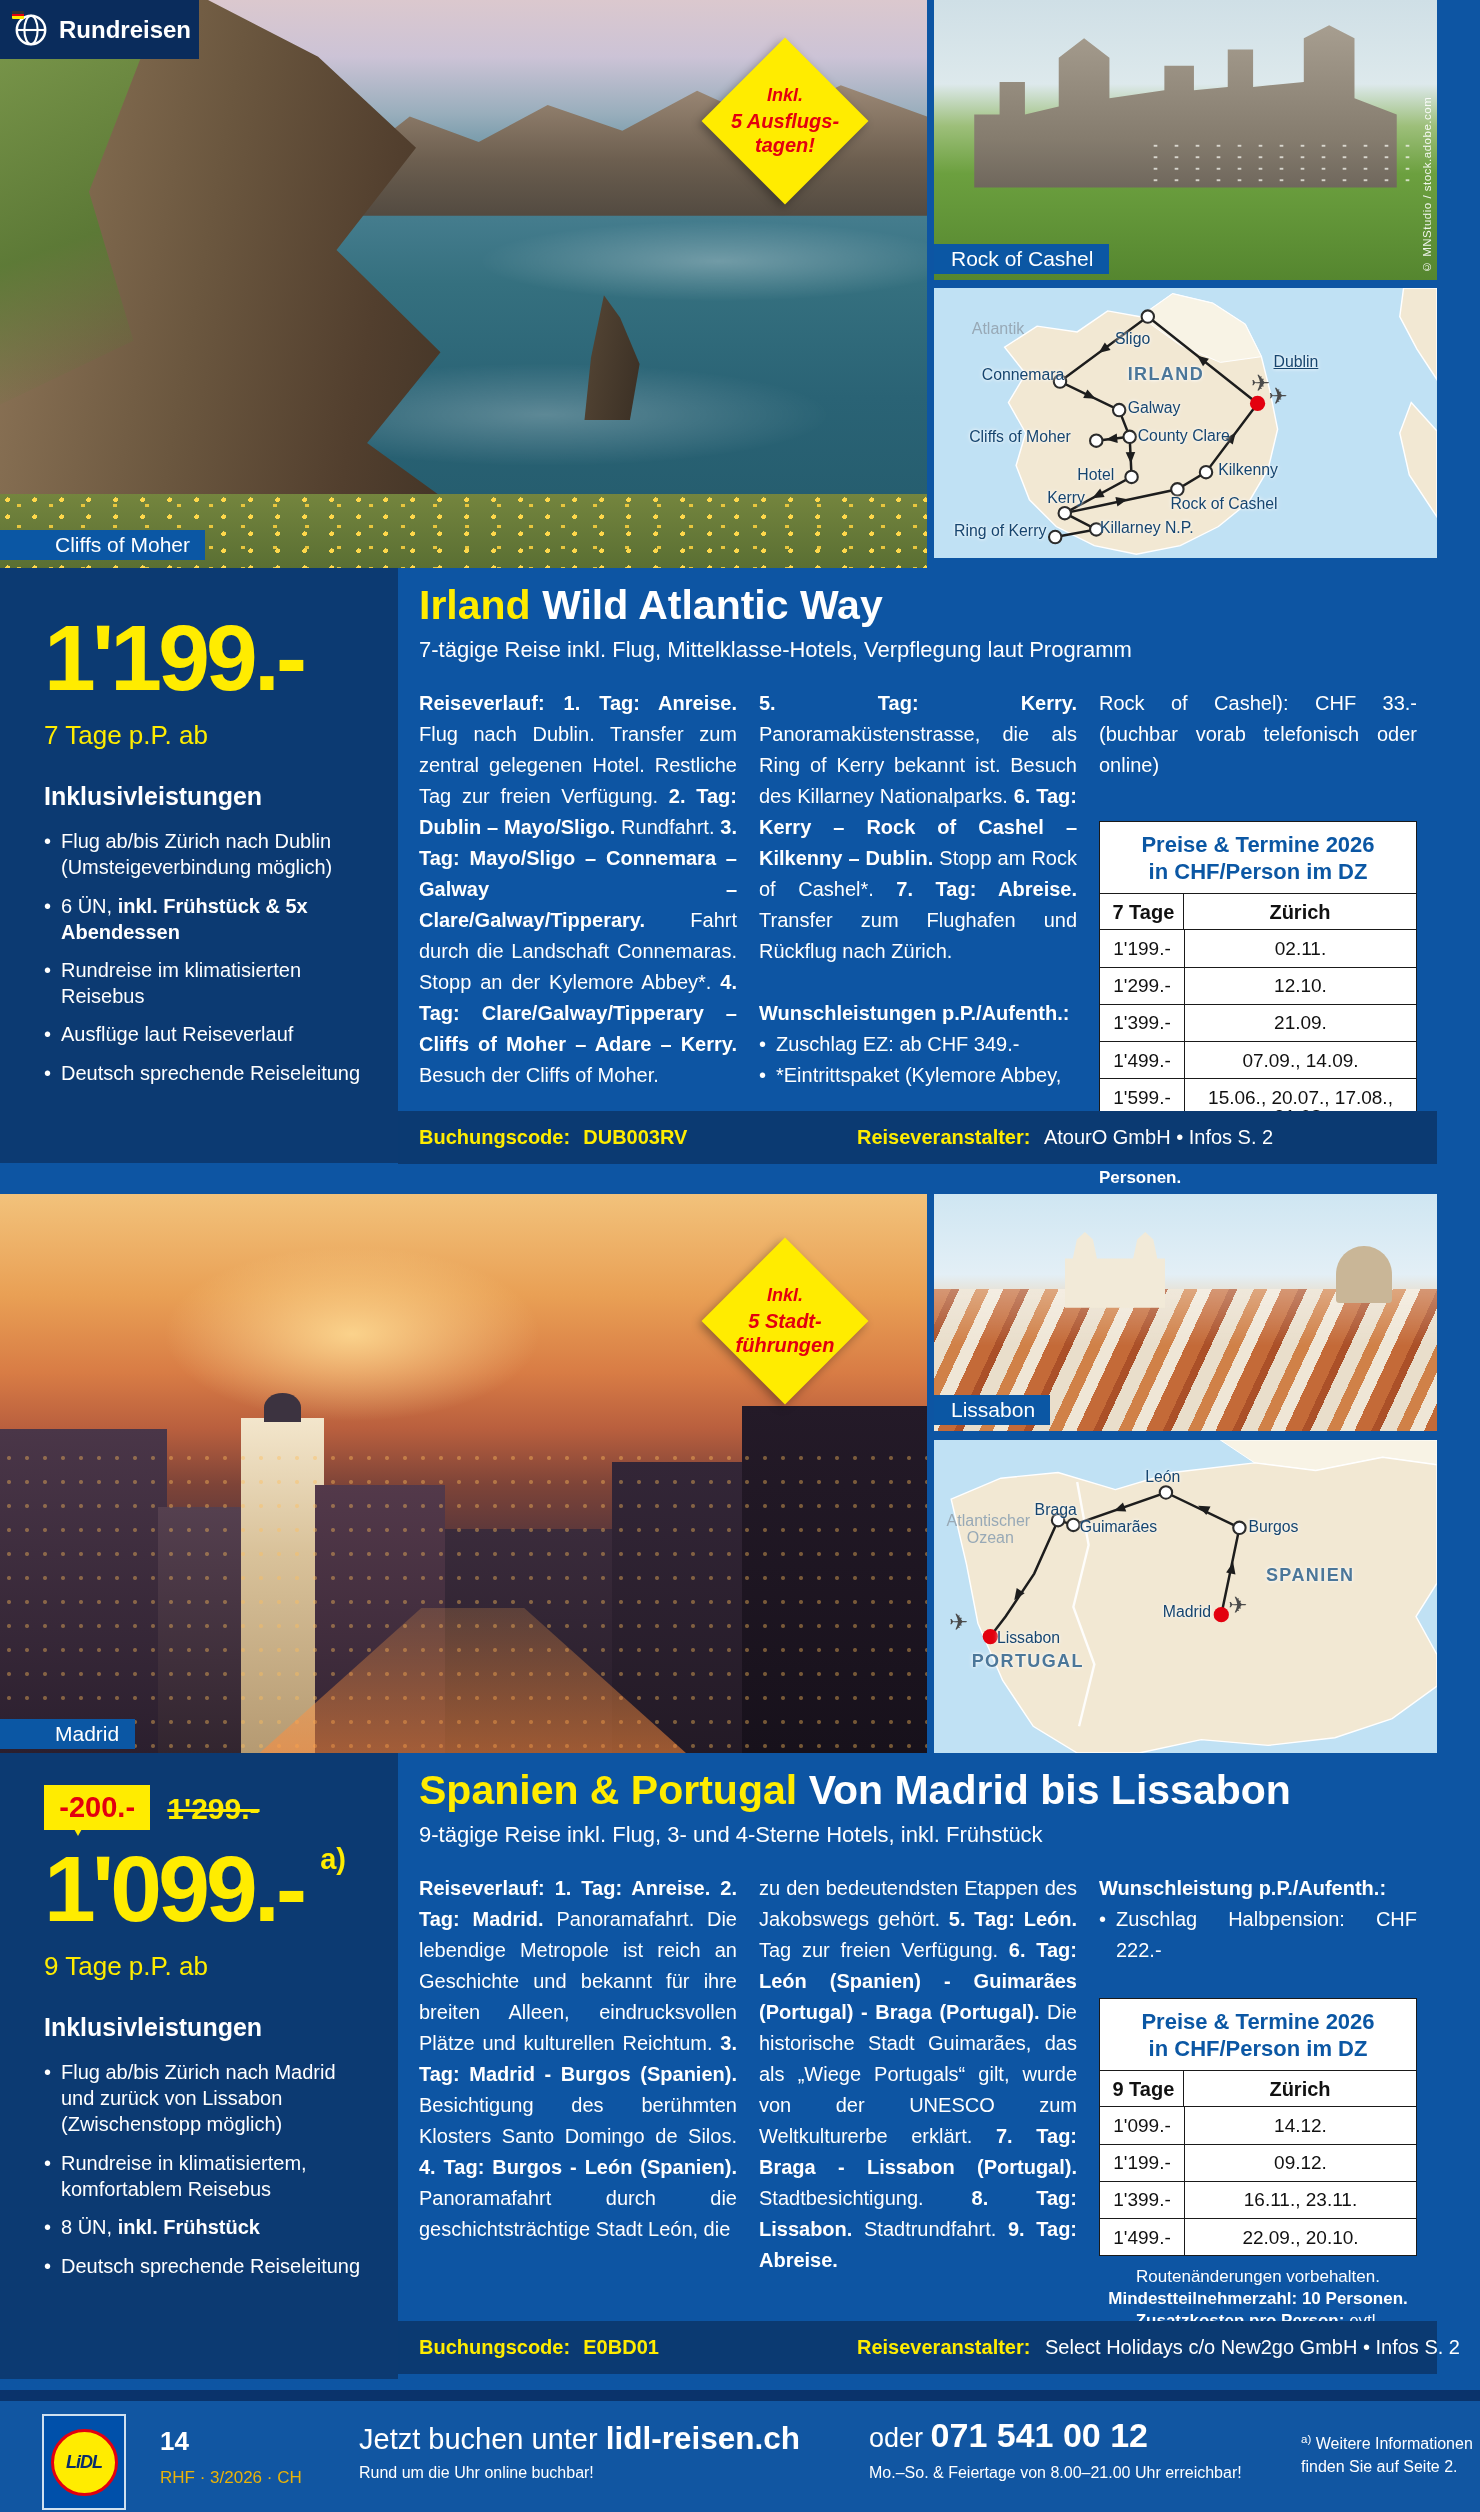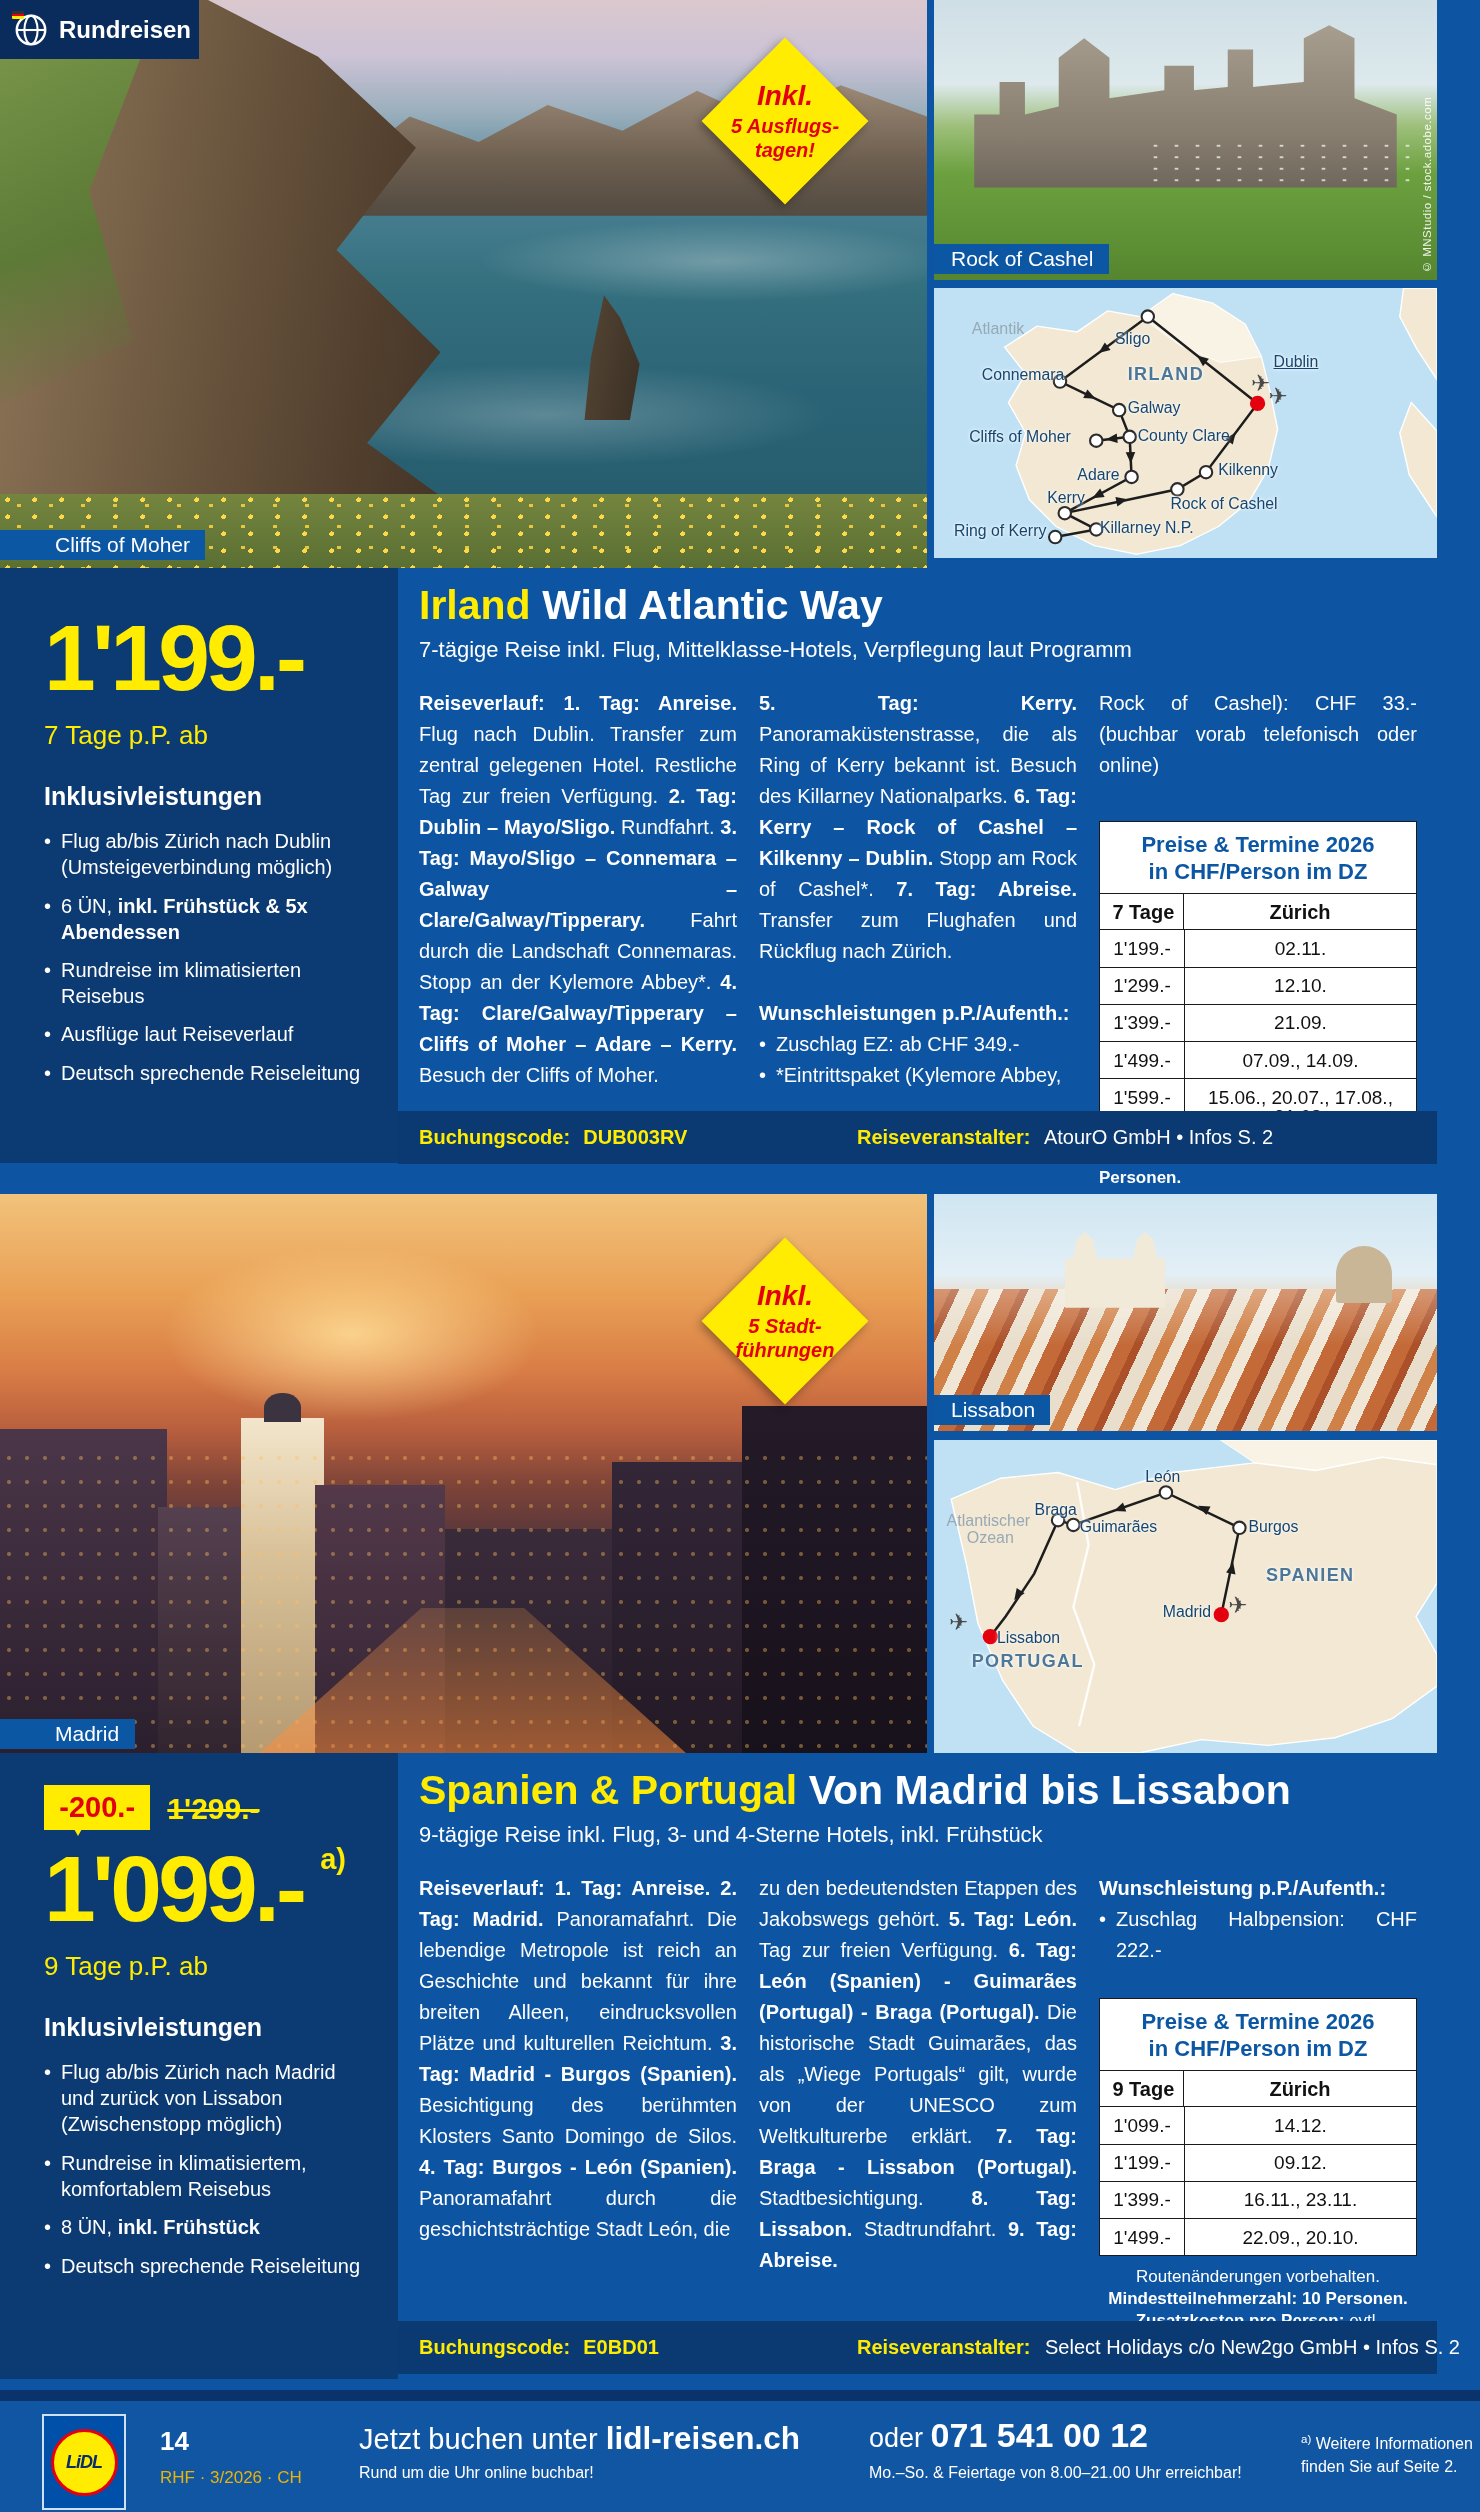--- a/index.html
+++ b/index.html
@@ -16,21 +16,21 @@
              background:linear-gradient(180deg,#333 33%,#e3000f 33% 66%,#ffec00 66%);border-radius:1px;}
   
   .plabel{position:absolute;left:0;bottom:7.6px;background:#0b57a4;color:#fff;font-size:21px;
           line-height:30px;padding:0 15.3px 0 55px;white-space:nowrap;z-index:8;}
   
   .diamond{position:absolute;width:162px;height:162px;z-index:20;display:flex;flex-direction:column;
            align-items:center;justify-content:center;text-align:center;}
   .diamond::before{content:"";position:absolute;inset:22px;background:#ffec00;transform:rotate(45deg);
            box-shadow:0 3.8px 9.6px rgba(0,0,0,.35);}
   .diamond span{position:relative;color:#e3000f;font-weight:bold;font-style:italic;z-index:2;}
-  .d1{font-size:28px;margin-bottom:2.9px;}
+  .d1{font-size:18px;margin-bottom:2.9px;}
   .d2,.d3{font-size:20px;line-height:24px;}
   
   .hero1{left:0;top:0;width:927px;height:568px;background:linear-gradient(180deg,#dbc8ce 0%,#ccc3d6 10%,#99aebc 20%,#4d8395 32%,#35707f 50%,#2a6375 70%,#235a6b 100%);}
   .cliff-far{position:absolute;left:38%;top:13%;width:62%;height:25%;opacity:.92;
      background:linear-gradient(180deg,#a08a74,#6e5b49 60%,#54463a);
      clip-path:polygon(0 62%,10% 30%,22% 48%,34% 22%,47% 40%,60% 12%,72% 34%,85% 8%,100% 30%,100% 100%,0 100%);}
   .foam{position:absolute;right:0;top:28%;width:75%;height:60%;opacity:.35;
      background:radial-gradient(ellipse 401px 67px at 70% 30%,rgba(255,255,255,.8),transparent 60%),
                 radial-gradient(ellipse 478px 86px at 45% 75%,rgba(255,255,255,.7),transparent 60%);}
   .cliff-main{position:absolute;left:0;top:0;width:66%;height:100%;
@@ -228,21 +228,21 @@
     </svg>
     <div class="abs" style="inset:0;">
         <span class="mlabel ocean" style="left: 7.5%; top: 12%;">Atlantik</span>
         <span class="mlabel " style="left: 36%; top: 15.5%;">Sligo</span>
         <span class="mlabel " style="left: 9.5%; top: 29%;">Connemara</span>
         <span class="mlabel country" style="left: 38.5%; top: 28%;">IRLAND</span>
         <span class="mlabel " style="left: 67.5%; top: 24%; text-decoration: underline;">Dublin</span>
         <span class="mlabel " style="left: 38.5%; top: 41%;">Galway</span>
         <span class="mlabel " style="left: 40.5%; top: 51.5%;">County Clare</span>
         <span class="mlabel " style="left: 7%; top: 52%;">Cliffs of Moher</span>
-        <span class="mlabel " style="left: 28.5%; top: 66%;">Adare</span>
+        <span class="mlabel " style="left: 28.5%; top: 66%;">Hotel</span>
         <span class="mlabel " style="left: 56.5%; top: 64%;">Kilkenny</span>
         <span class="mlabel " style="left: 22.5%; top: 74.5%;">Kerry</span>
         <span class="mlabel " style="left: 47%; top: 76.5%;">Rock of Cashel</span>
         <span class="mlabel " style="left: 4%; top: 86.5%;">Ring of Kerry</span>
         <span class="mlabel " style="left: 33%; top: 85.5%;">Killarney N.P.</span>
         <span class="mlabel plane" style="left: 63%; top: 30.5%;">✈</span>
         <span class="mlabel plane" style="left: 66.5%; top: 35%;">✈</span>
       </div>
   </div>
 

